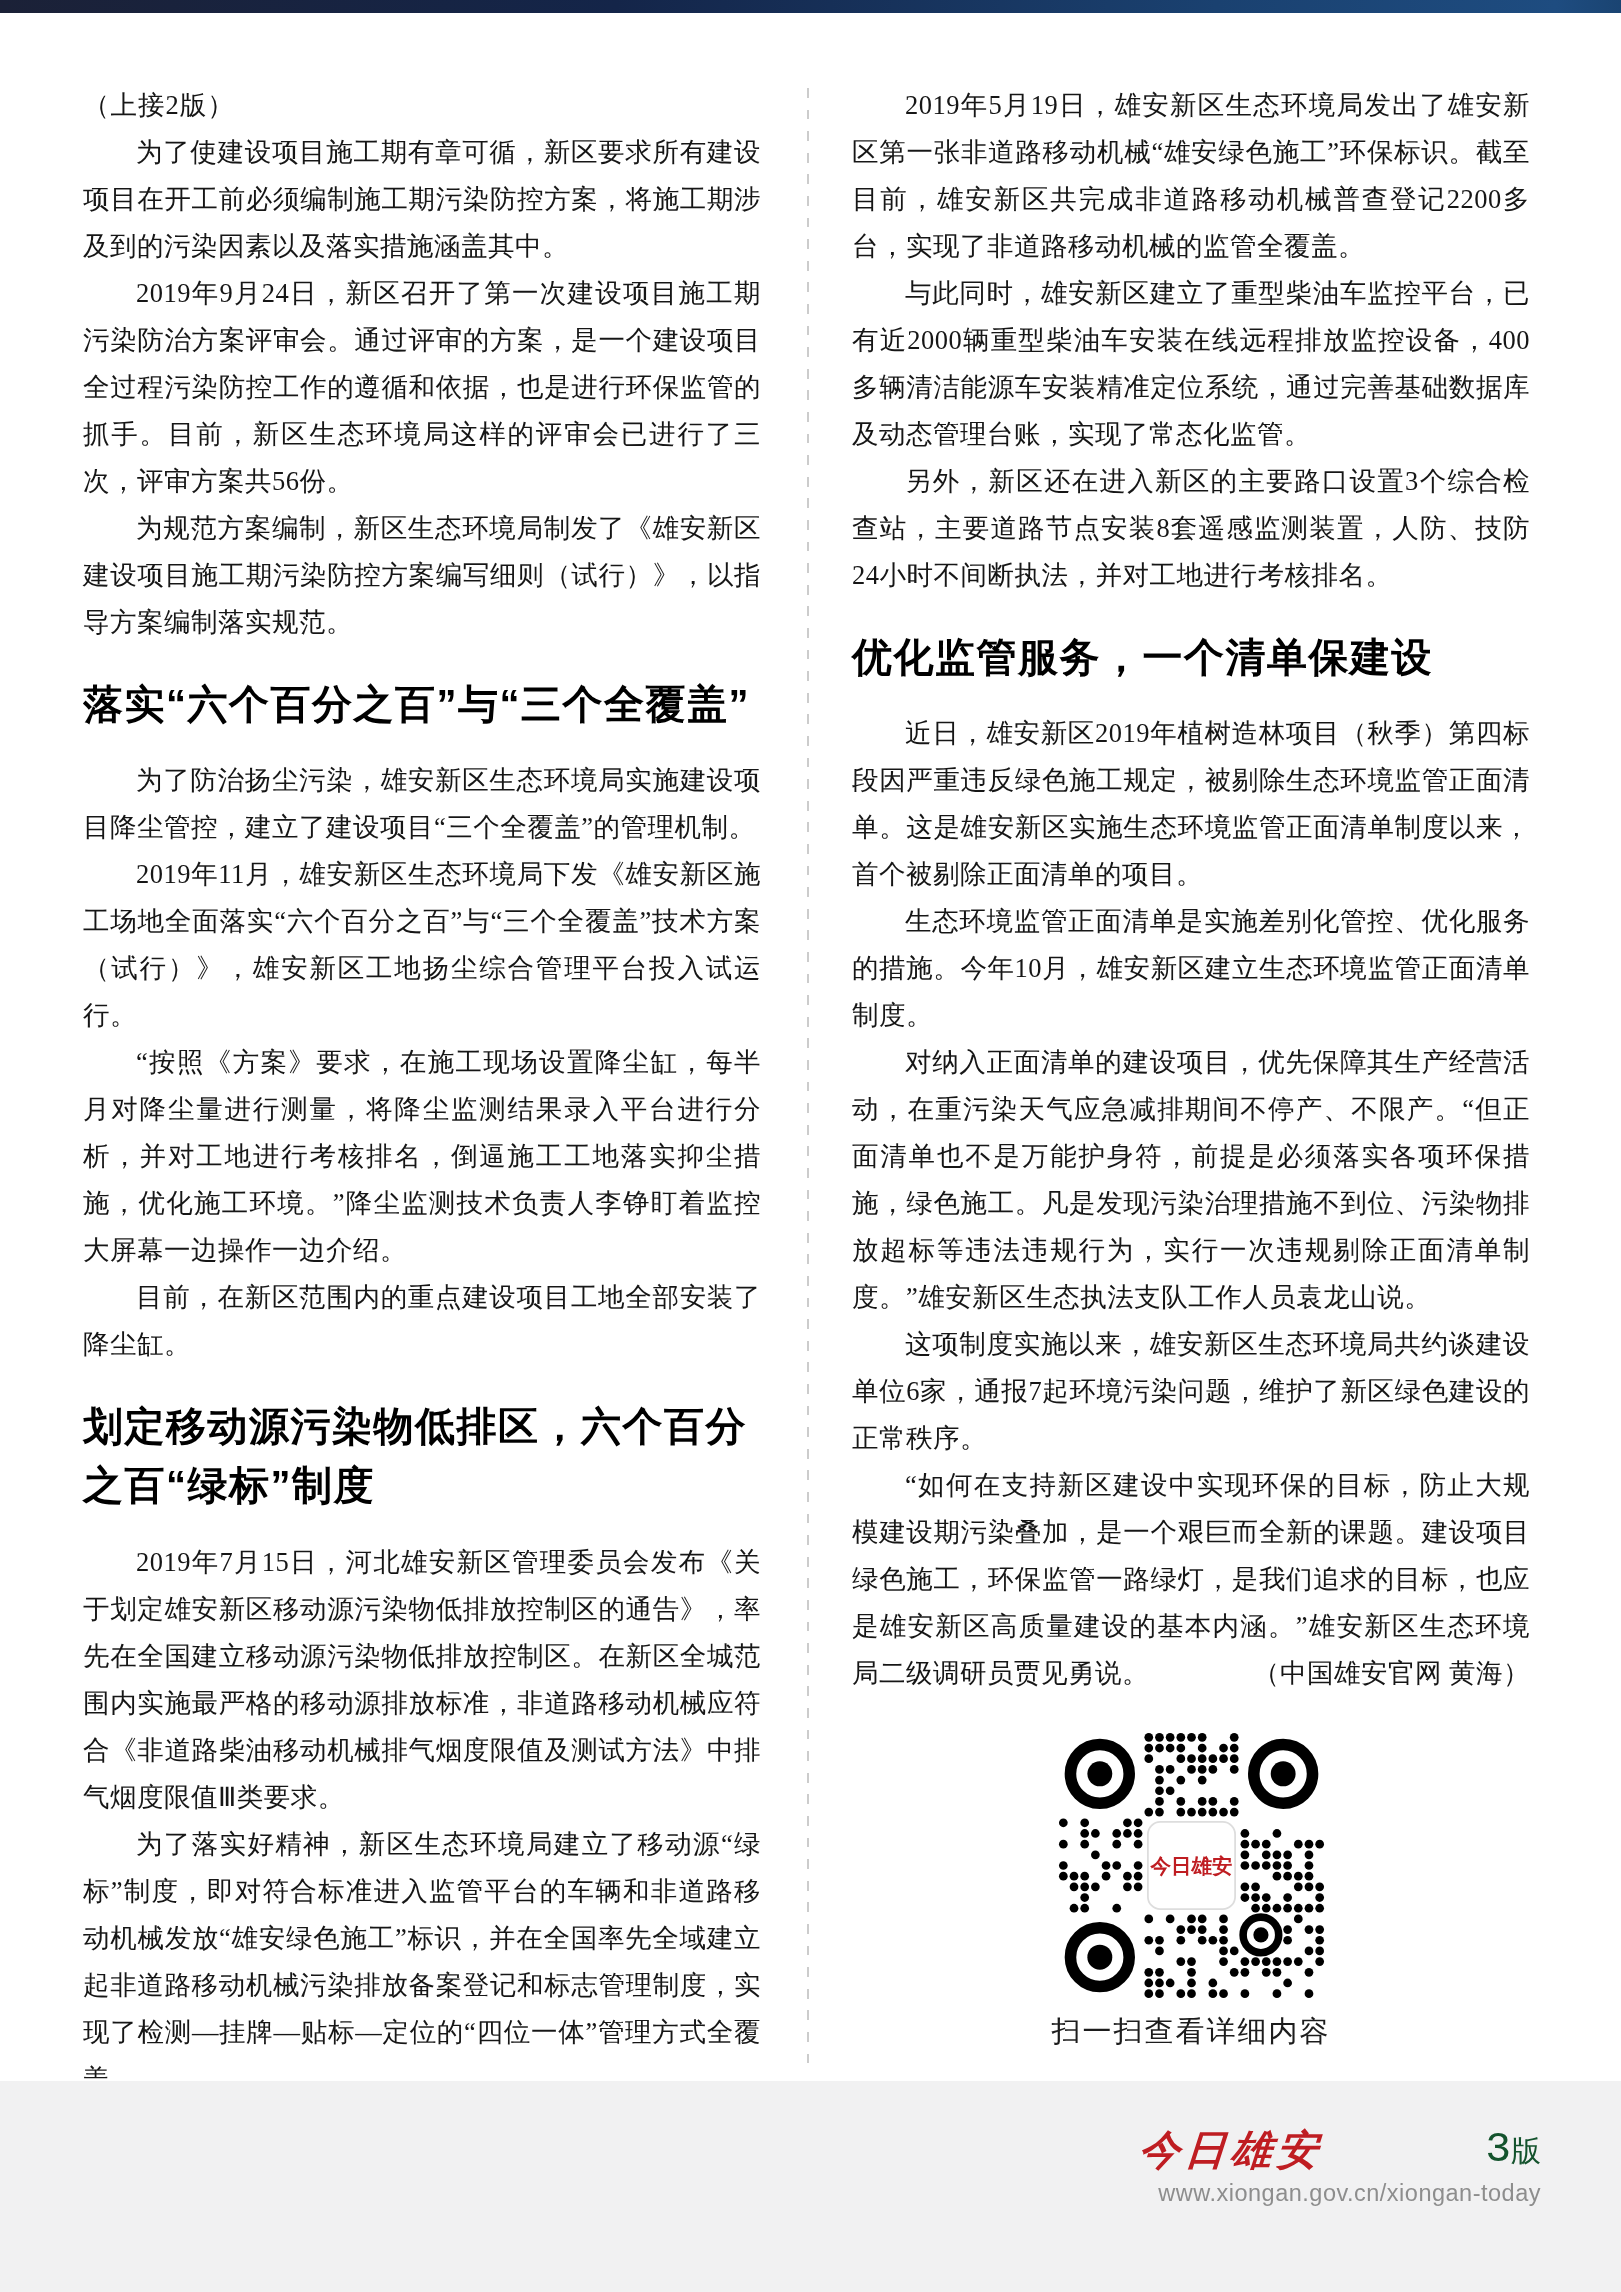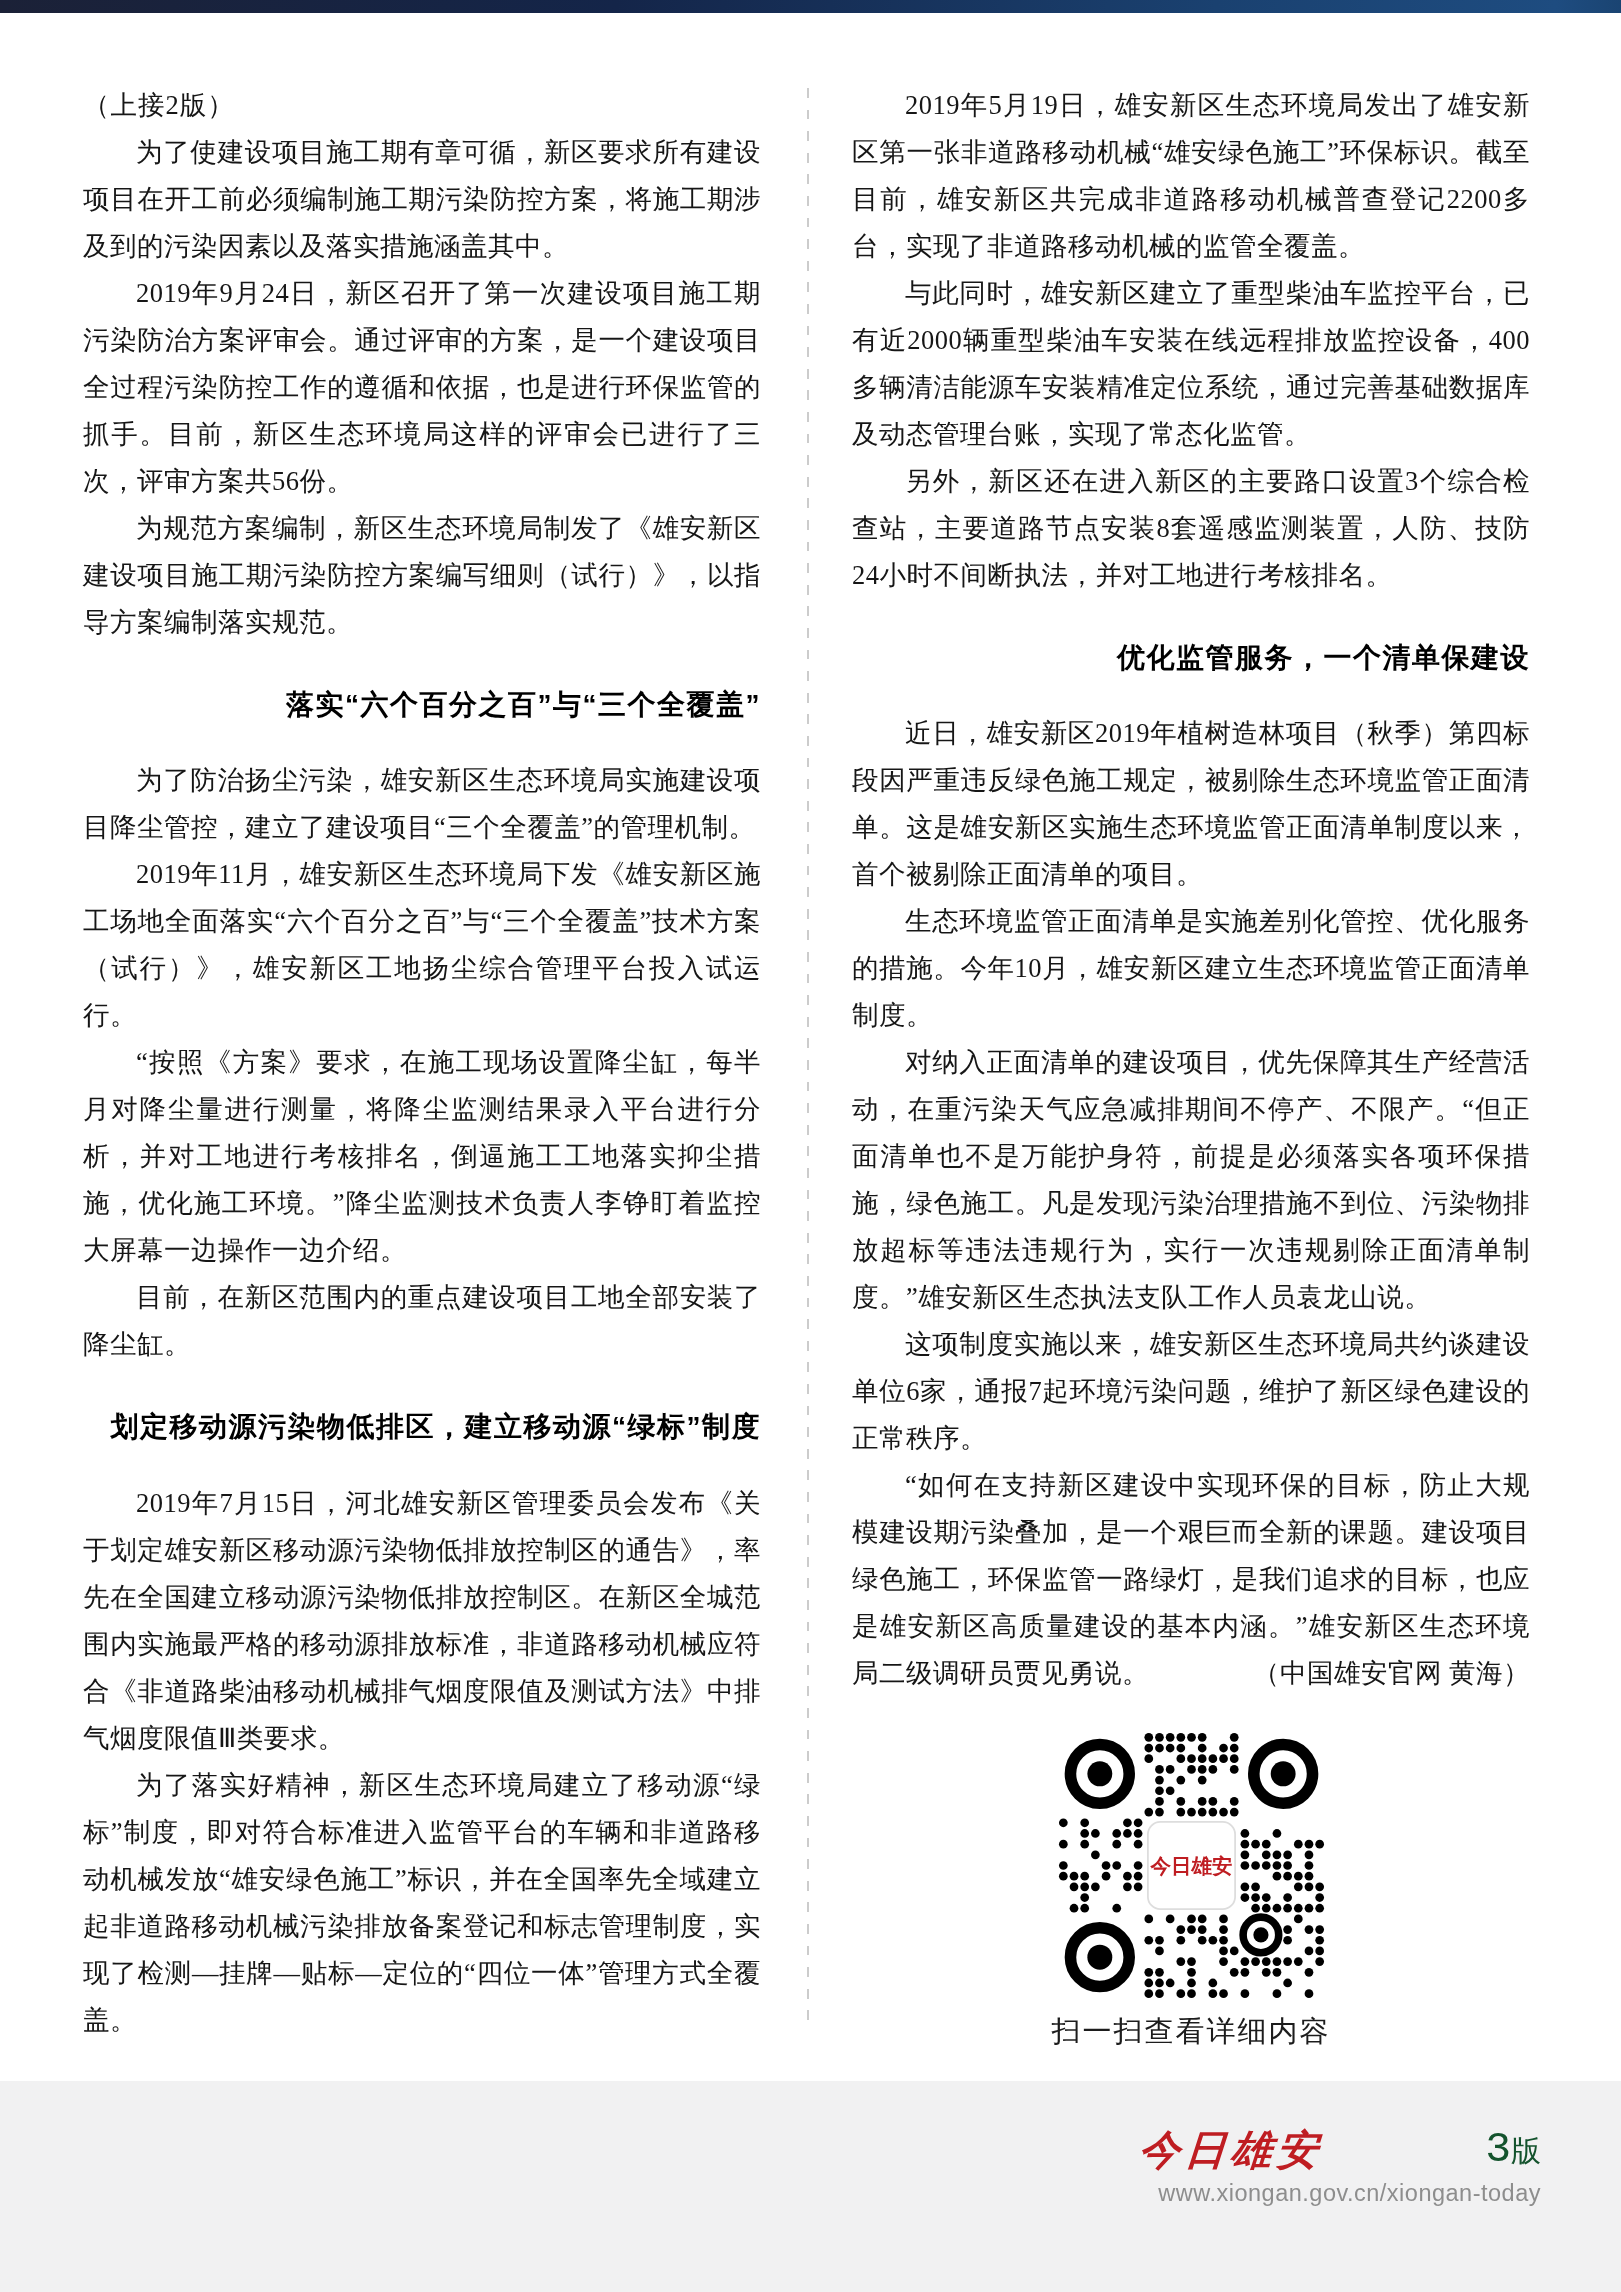--- a/index.html
+++ b/index.html
@@ -24,22 +24,22 @@
   }
   .note {
     font-size:26.5px; line-height:47px; letter-spacing:1px;
   }
   .para {
     font-size:26.5px; line-height:47px; text-align:justify; text-indent:2em;
     letter-spacing:0.5px; color:#161616;
   }
   .heading {
     font-family:"Liberation Sans", sans-serif; font-weight:bold;
-    font-size:28px; line-height:59px; color:#000;
-    margin:29px 0 23.5px 0; letter-spacing:1.5px; text-align:right;
+    font-size:40px; line-height:59px; color:#000;
+    margin:29px 0 23.5px 0; letter-spacing:1.5px; text-align:left;
   }
   .closing { position:relative; }
   .attribution { float:right; text-indent:0;margin-left:40px; }
   .qr-block { margin-top:35px; text-align:center; }
   .qr-caption {
     font-size:29px; line-height:43px; margin-top:7px; color:#1c1c1c; letter-spacing:2px;
   }
   .footer {
     position:absolute; left:0; top:2081px; width:1621px; height:212px;
     background:#f1f1f2;
@@ -77,21 +77,21 @@
           <p class="para">2019年9月24日，新区召开了第一次建设项目施工期污染防治方案评审会。通过评审的方案，是一个建设项目全过程污染防控工作的遵循和依据，也是进行环保监管的抓手。目前，新区生态环境局这样的评审会已进行了三次，评审方案共56份。</p>
           <p class="para">为规范方案编制，新区生态环境局制发了《雄安新区建设项目施工期污染防控方案编写细则（试行）》，以指导方案编制落实规范。</p>
         </div>
       <h2 class="heading">落实“六个百分之百”与“三个全覆盖”</h2>
       <div>
           <p class="para">为了防治扬尘污染，雄安新区生态环境局实施建设项目降尘管控，建立了建设项目“三个全覆盖”的管理机制。</p>
           <p class="para">2019年11月，雄安新区生态环境局下发《雄安新区施工场地全面落实“六个百分之百”与“三个全覆盖”技术方案（试行）》，雄安新区工地扬尘综合管理平台投入试运行。</p>
           <p class="para">“按照《方案》要求，在施工现场设置降尘缸，每半月对降尘量进行测量，将降尘监测结果录入平台进行分析，并对工地进行考核排名，倒逼施工工地落实抑尘措施，优化施工环境。”降尘监测技术负责人李铮盯着监控大屏幕一边操作一边介绍。</p>
           <p class="para">目前，在新区范围内的重点建设项目工地全部安装了降尘缸。</p>
         </div>
-      <h2 class="heading">划定移动源污染物低排区，建立移动源“绿标”制度</h2>
+      <h2 class="heading">划定移动源污染物低排区，六个百分之百“绿标”制度</h2>
       <div>
           <p class="para">2019年7月15日，河北雄安新区管理委员会发布《关于划定雄安新区移动源污染物低排放控制区的通告》，率先在全国建立移动源污染物低排放控制区。在新区全城范围内实施最严格的移动源排放标准，非道路移动机械应符合《非道路柴油移动机械排气烟度限值及测试方法》中排气烟度限值Ⅲ类要求。</p>
           <p class="para">为了落实好精神，新区生态环境局建立了移动源“绿标”制度，即对符合标准进入监管平台的车辆和非道路移动机械发放“雄安绿色施工”标识，并在全国率先全域建立起非道路移动机械污染排放备案登记和标志管理制度，实现了检测—挂牌—贴标—定位的“四位一体”管理方式全覆盖。</p>
         </div>
     </div>
 
     <div class="divider"></div>
 
     <div class="col">
       <div>

